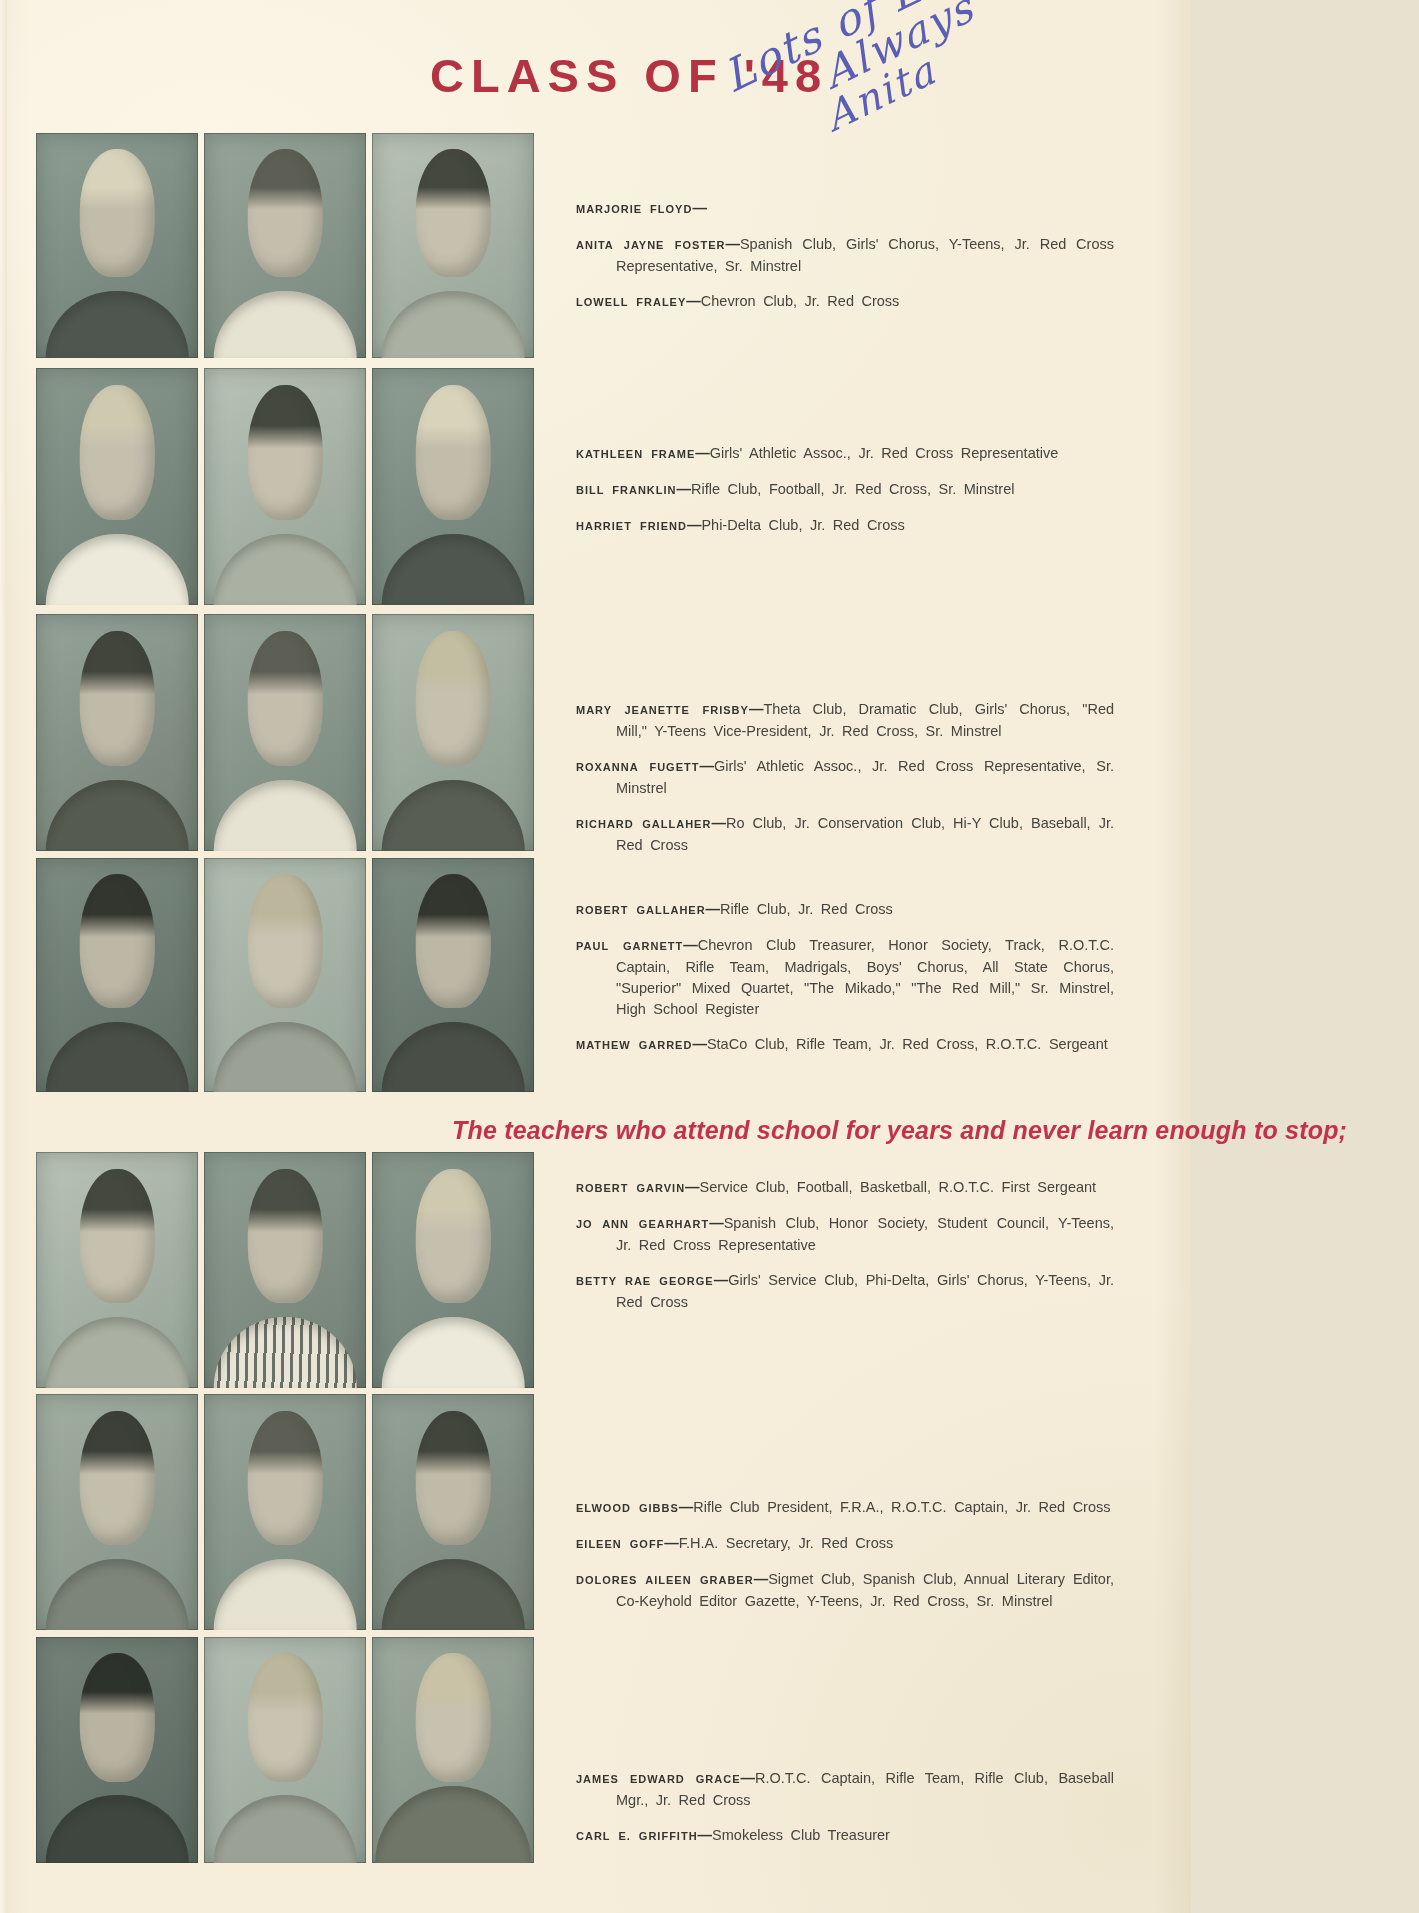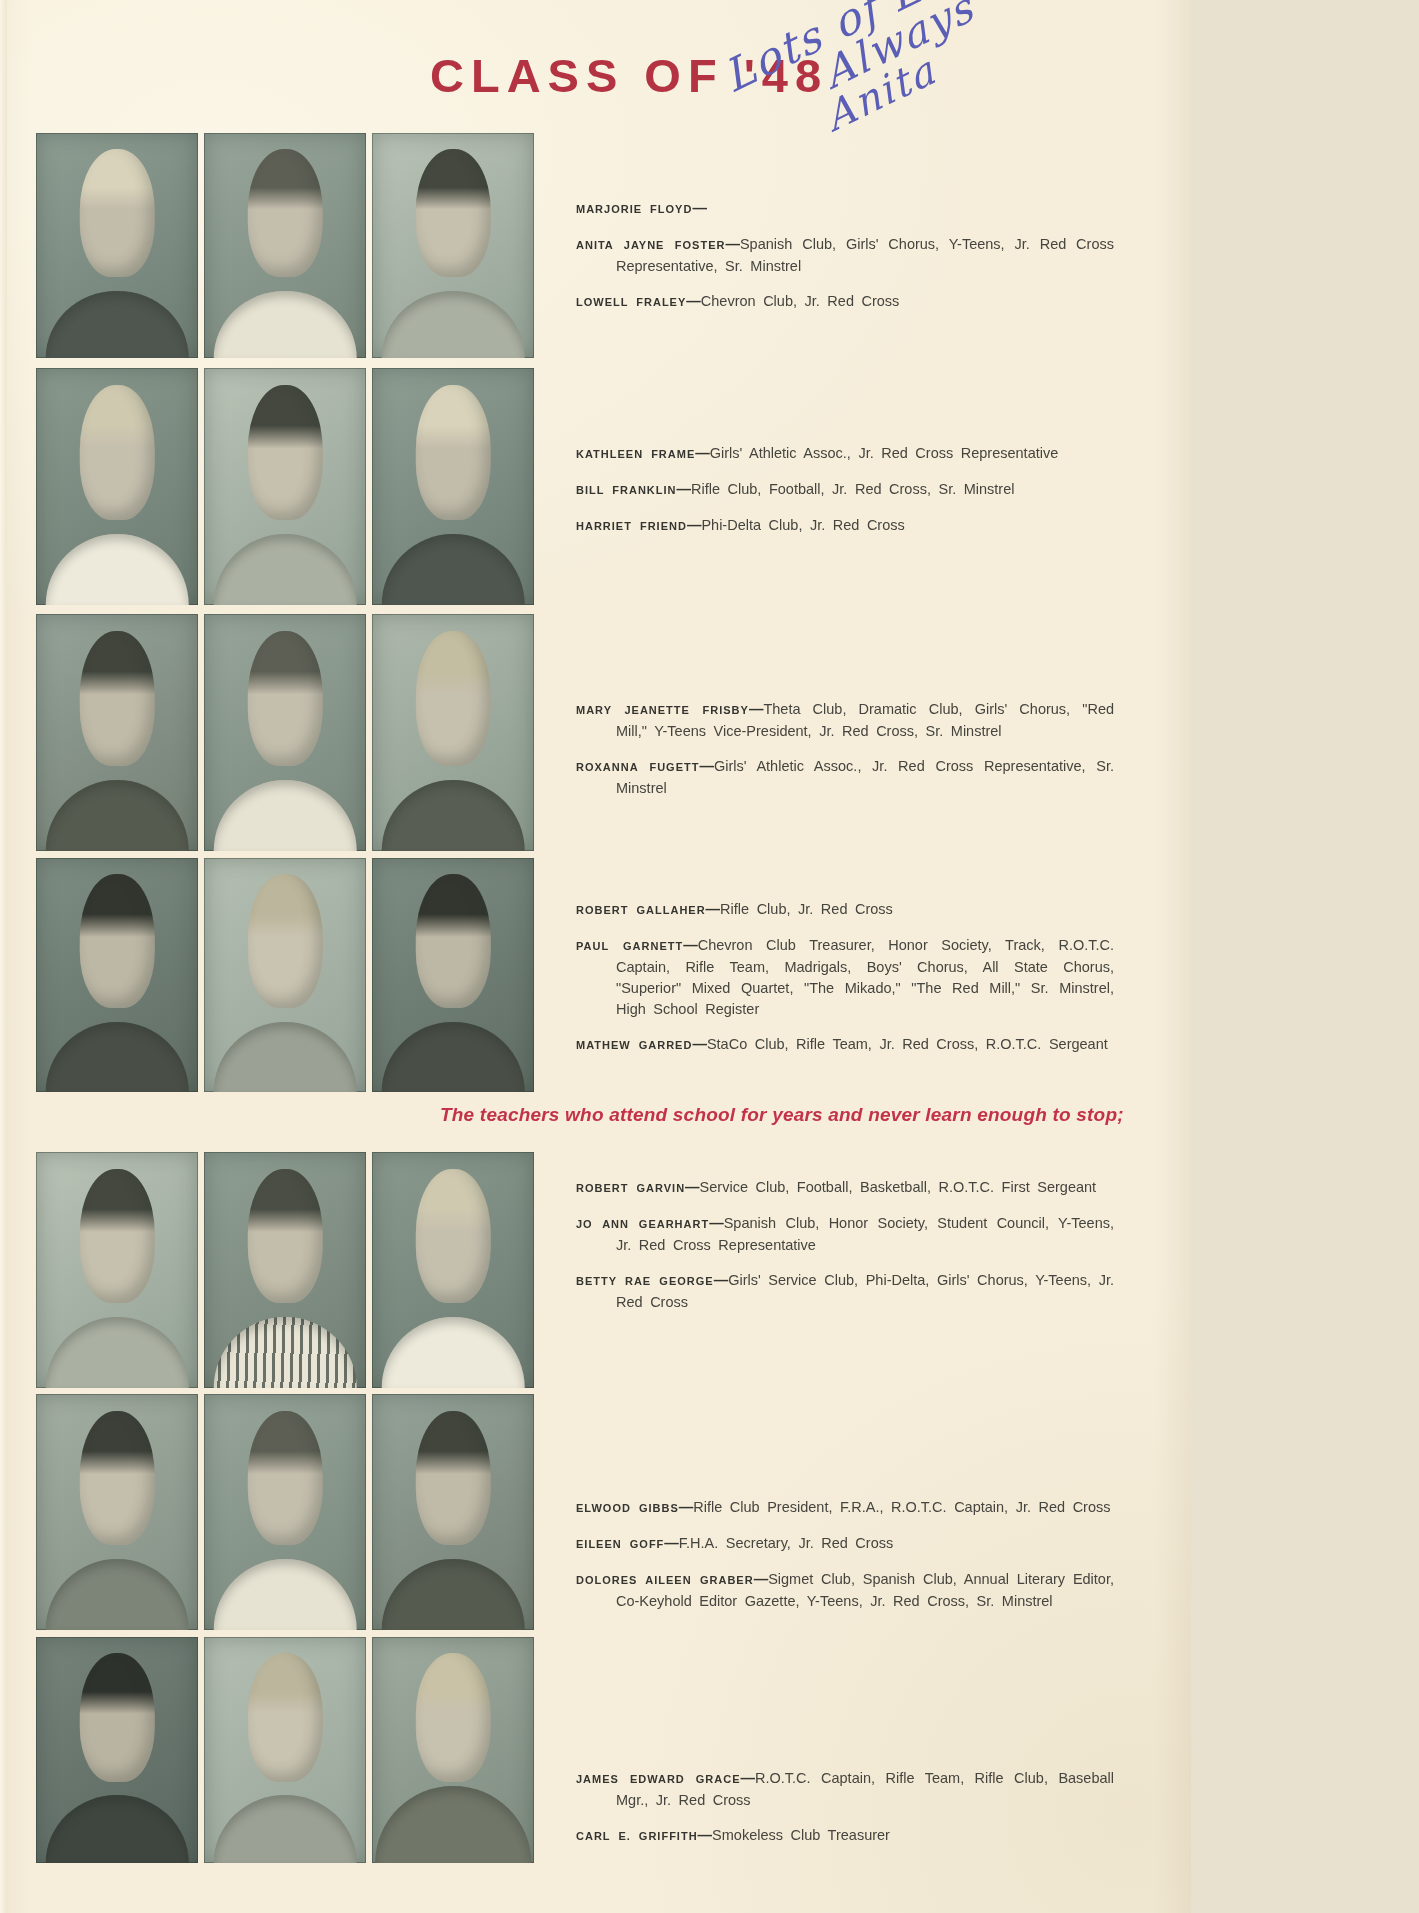--- a/index.html
+++ b/index.html
@@ -90,22 +90,22 @@
     margin:0 0 14px 0;padding-left:40px;text-indent:-40px;
     font-size:14.5px;line-height:21px;
     text-align:justify;text-align-last:left;
     word-spacing:3.5px;color:#45443e;
   }
   .sname{font-weight:700;font-size:11px;letter-spacing:1px;word-spacing:4px;color:#343430;}
   .dash{font-weight:700;color:#343430;}
 
   
   .divider{
-    position:absolute;left:440px;top:1104px;width:965px;margin:0;
-    font-size:19px;font-weight:700;font-style:italic;
+    position:absolute;left:440px;top:1104px;width:965px;margin:12px;
+    font-size:25px;font-weight:700;font-style:italic;
     letter-spacing:.2px;color:#c23249;white-space:nowrap;
   }
 </style>
 </head>
 <body>
 
 <div class="page">
   <div class="scan-edge"></div>
 
   <h1 class="title">CLASS OF '48</h1>
@@ -223,20 +223,21 @@
       <p class="student"><span class="sname">LOWELL FRALEY</span><span class="dash">—</span><span class="sacts">Chevron Club, Jr. Red Cross</span></p>
     </div>
   <div class="entry-block block-1">
       <p class="student"><span class="sname">KATHLEEN FRAME</span><span class="dash">—</span><span class="sacts">Girls' Athletic Assoc., Jr. Red Cross Representative</span></p>
       <p class="student"><span class="sname">BILL FRANKLIN</span><span class="dash">—</span><span class="sacts">Rifle Club, Football, Jr. Red Cross, Sr. Minstrel</span></p>
       <p class="student"><span class="sname">HARRIET FRIEND</span><span class="dash">—</span><span class="sacts">Phi-Delta Club, Jr. Red Cross</span></p>
     </div>
   <div class="entry-block block-2">
       <p class="student"><span class="sname">MARY JEANETTE FRISBY</span><span class="dash">—</span><span class="sacts">Theta Club, Dramatic Club, Girls' Chorus, "Red Mill," Y-Teens Vice-President, Jr. Red Cross, Sr. Minstrel</span></p>
       <p class="student"><span class="sname">ROXANNA FUGETT</span><span class="dash">—</span><span class="sacts">Girls' Athletic Assoc., Jr. Red Cross Representative, Sr. Minstrel</span></p>
+      <p class="student"><span class="sname">RICHARD GALLAHER</span><span class="dash">—</span><span class="sacts">Ro Club, Jr. Conservation Club, Hi-Y Club, Baseball, Jr. Red Cross</span></p>
     </div>
   <div class="entry-block block-3">
       <p class="student"><span class="sname">ROBERT GALLAHER</span><span class="dash">—</span><span class="sacts">Rifle Club, Jr. Red Cross</span></p>
       <p class="student"><span class="sname">PAUL GARNETT</span><span class="dash">—</span><span class="sacts">Chevron Club Treasurer, Honor Society, Track, R.O.T.C. Captain, Rifle Team, Madrigals, Boys' Chorus, All State Chorus, "Superior" Mixed Quartet, "The Mikado," "The Red Mill," Sr. Minstrel, High School Register</span></p>
       <p class="student"><span class="sname">MATHEW GARRED</span><span class="dash">—</span><span class="sacts">StaCo Club, Rifle Team, Jr. Red Cross, R.O.T.C. Sergeant</span></p>
     </div>
   <div class="entry-block block-4">
       <p class="student"><span class="sname">ROBERT GARVIN</span><span class="dash">—</span><span class="sacts">Service Club, Football, Basketball, R.O.T.C. First Sergeant</span></p>
       <p class="student"><span class="sname">JO ANN GEARHART</span><span class="dash">—</span><span class="sacts">Spanish Club, Honor Society, Student Council, Y-Teens, Jr. Red Cross Representative</span></p>
       <p class="student"><span class="sname">BETTY RAE GEORGE</span><span class="dash">—</span><span class="sacts">Girls' Service Club, Phi-Delta, Girls' Chorus, Y-Teens, Jr. Red Cross</span></p>

